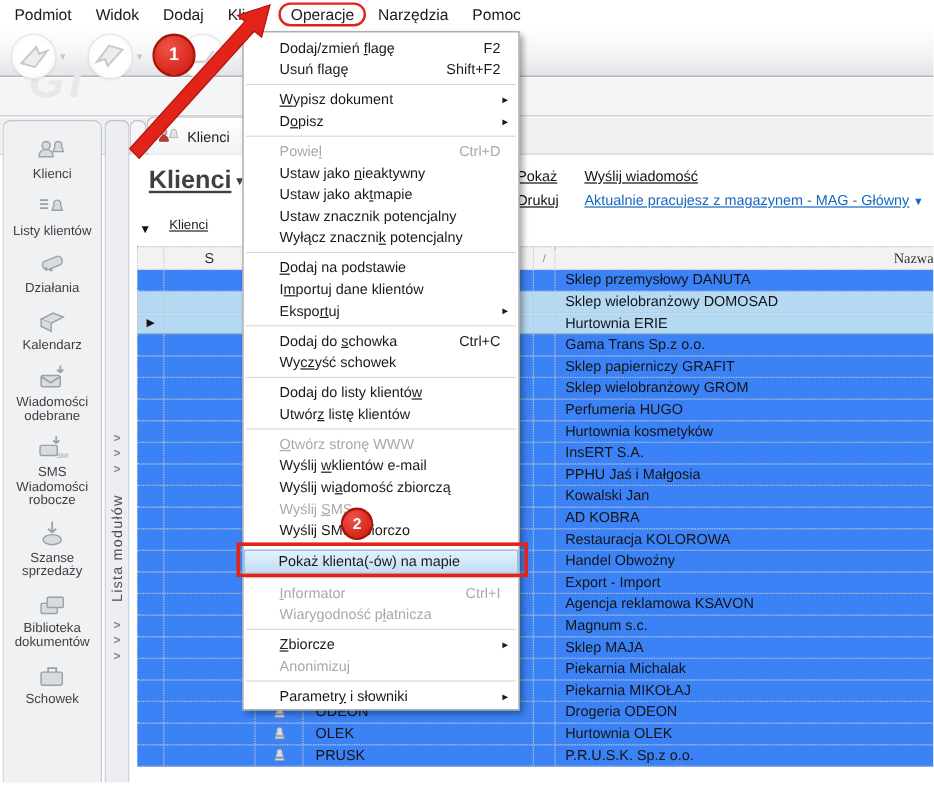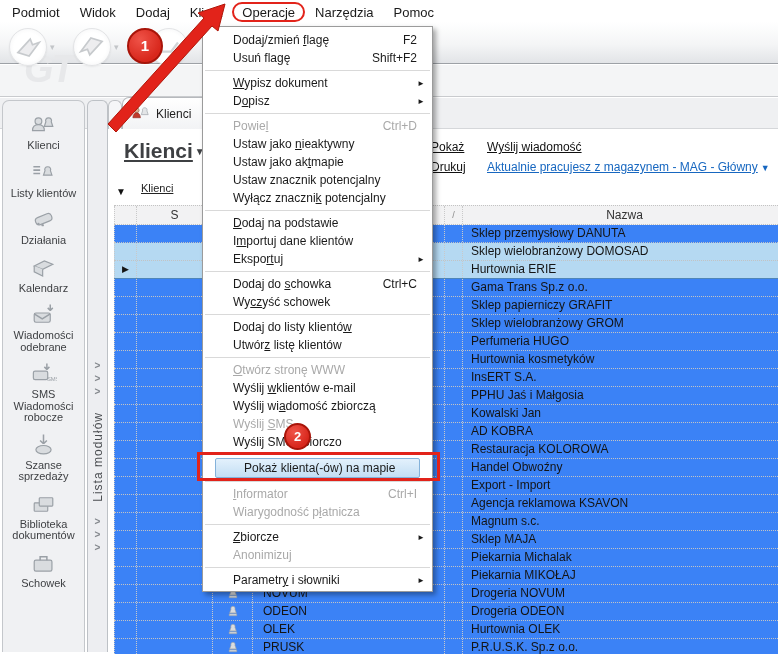--- a/index.html
+++ b/index.html
@@ -58,21 +58,21 @@
   .g-row.cur { border-bottom:1px solid #4f86b8; }
   .g-row .c-ic svg { width:15px; height:15px; }
 
   
   .menu { position:absolute; left:202px; top:26px; width:231px; height:566px; background:#fff; border:1px solid #9b9b9b; box-shadow:3px 3px 5px rgba(0,0,0,.35); z-index:40; padding:4px 0 2px 0; }
   .menu .it { position:relative; height:18px; line-height:18px; font-size:12px; color:#1a1a1a; padding-left:30px; cursor:pointer; white-space:nowrap; }
   .menu .it.dis { color:#a9a9a9; }
   .menu .it .sc { position:absolute; right:15px; }
   .menu .it .sub { position:absolute; right:7px; font-size:8px; top:1px; }
   .menu .sep { height:1px; background:#d9d9d9; margin:3px 2px; }
-  .menu .it.on { background:linear-gradient(#e3f1fc,#c3def4); border:1px solid #84b2da; border-radius:2px; margin:0 12px; padding-left:28px; height:20px; line-height:18px; }
+  .menu .it.on { background:linear-gradient(#e3f1fc,#c3def4); border:1px solid #84b2da; border-radius:2px; margin:0 0; padding-left:28px; height:20px; line-height:18px; }
 
   
   .ann { z-index:60; position:absolute; }
   .circ { border-radius:50%; background:radial-gradient(circle at 35% 30%, #ef5348, #d8271c 70%); border:2px solid #a81409; color:#fff; font-weight:bold; text-align:center; }
   .circ1 { left:127px; top:28px; width:36px; height:36px; font-size:15px; line-height:32px; }
   .circ2 { left:284px; top:423px; width:27px; height:27px; font-size:13px; line-height:23px; }
   .redrect { left:197px; top:452px; width:243px; height:29px; border:3px solid #e2231a; }
 </style>
 </head>
 <body>
@@ -209,21 +209,21 @@
 <div class="filter-caret">▼</div>
 <div class="filter-link">Klienci</div>
 
 <div class="grid">
     <div class="g-row hdr">
       <div class="g-cell c-sel"></div>
       <div class="g-cell c-s">S</div>
       <div class="g-cell c-ic"></div>
       <div class="g-cell c-sym"></div>
       <div class="g-cell c-mini">/</div>
-      <div class="g-cell c-name" style="text-align: center;">Nazwa</div>
+      <div class="g-cell c-name" style="text-align: right; font-family: Liberation Serif, serif;">Nazwa</div>
     </div>
     <div class="g-row">
       <div class="g-cell c-sel"></div>
       <div class="g-cell c-s"></div>
       <div class="g-cell c-ic"></div>
       <div class="g-cell c-sym"></div>
       <div class="g-cell c-mini"></div>
       <div class="g-cell c-name">Sklep przemysłowy DANUTA</div>
     </div>
     <div class="g-row sel">
@@ -370,33 +370,20 @@
       <div class="g-cell c-mini"></div>
       <div class="g-cell c-name">Piekarnia Michalak</div>
     </div>
     <div class="g-row">
       <div class="g-cell c-sel"></div>
       <div class="g-cell c-s"></div>
       <div class="g-cell c-ic"></div>
       <div class="g-cell c-sym"></div>
       <div class="g-cell c-mini"></div>
       <div class="g-cell c-name">Piekarnia MIKOŁAJ</div>
-    </div>
-    <div class="g-row">
-      <div class="g-cell c-sel"></div>
-      <div class="g-cell c-s"></div>
-      <div class="g-cell c-ic">
-        <svg viewBox="0 0 32 32">
-          <path d="M17 5c-3.5 0-5.5 3-4.2 6L10 19h14l-2.8-8C22.5 8 20.5 5 17 5z" fill="#d9dcdf" stroke="#9aa0a6" stroke-width="1.4"></path>
-          <path d="M9 21h16v4H9z" fill="#d9dcdf" stroke="#9aa0a6" stroke-width="1.4"></path>
-        </svg>
-      </div>
-      <div class="g-cell c-sym">NOVUM</div>
-      <div class="g-cell c-mini"></div>
-      <div class="g-cell c-name">Drogeria NOVUM</div>
     </div>
     <div class="g-row">
       <div class="g-cell c-sel"></div>
       <div class="g-cell c-s"></div>
       <div class="g-cell c-ic">
         <svg viewBox="0 0 32 32">
           <path d="M17 5c-3.5 0-5.5 3-4.2 6L10 19h14l-2.8-8C22.5 8 20.5 5 17 5z" fill="#d9dcdf" stroke="#9aa0a6" stroke-width="1.4"></path>
           <path d="M9 21h16v4H9z" fill="#d9dcdf" stroke="#9aa0a6" stroke-width="1.4"></path>
         </svg>
       </div>

